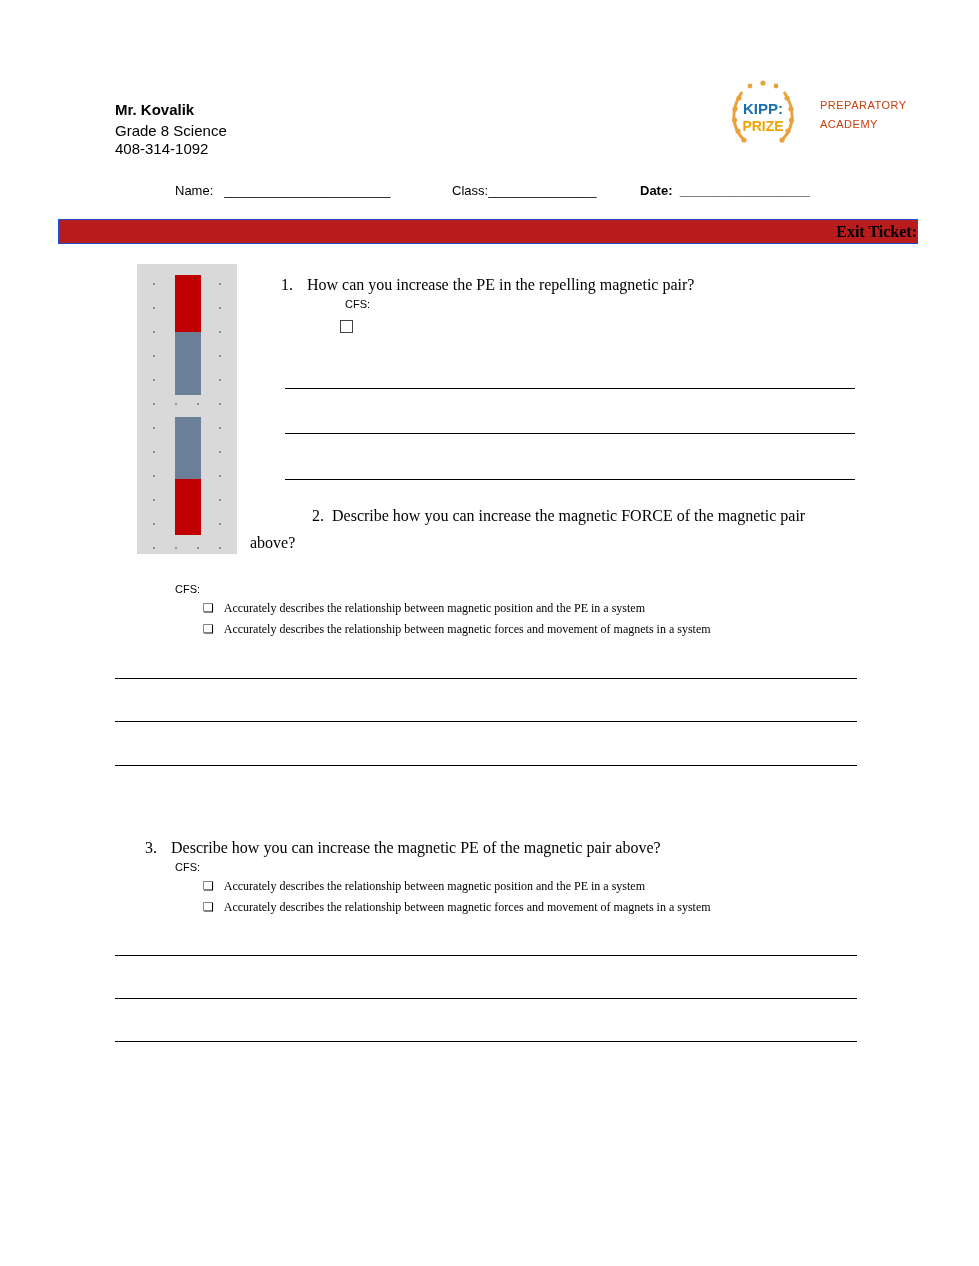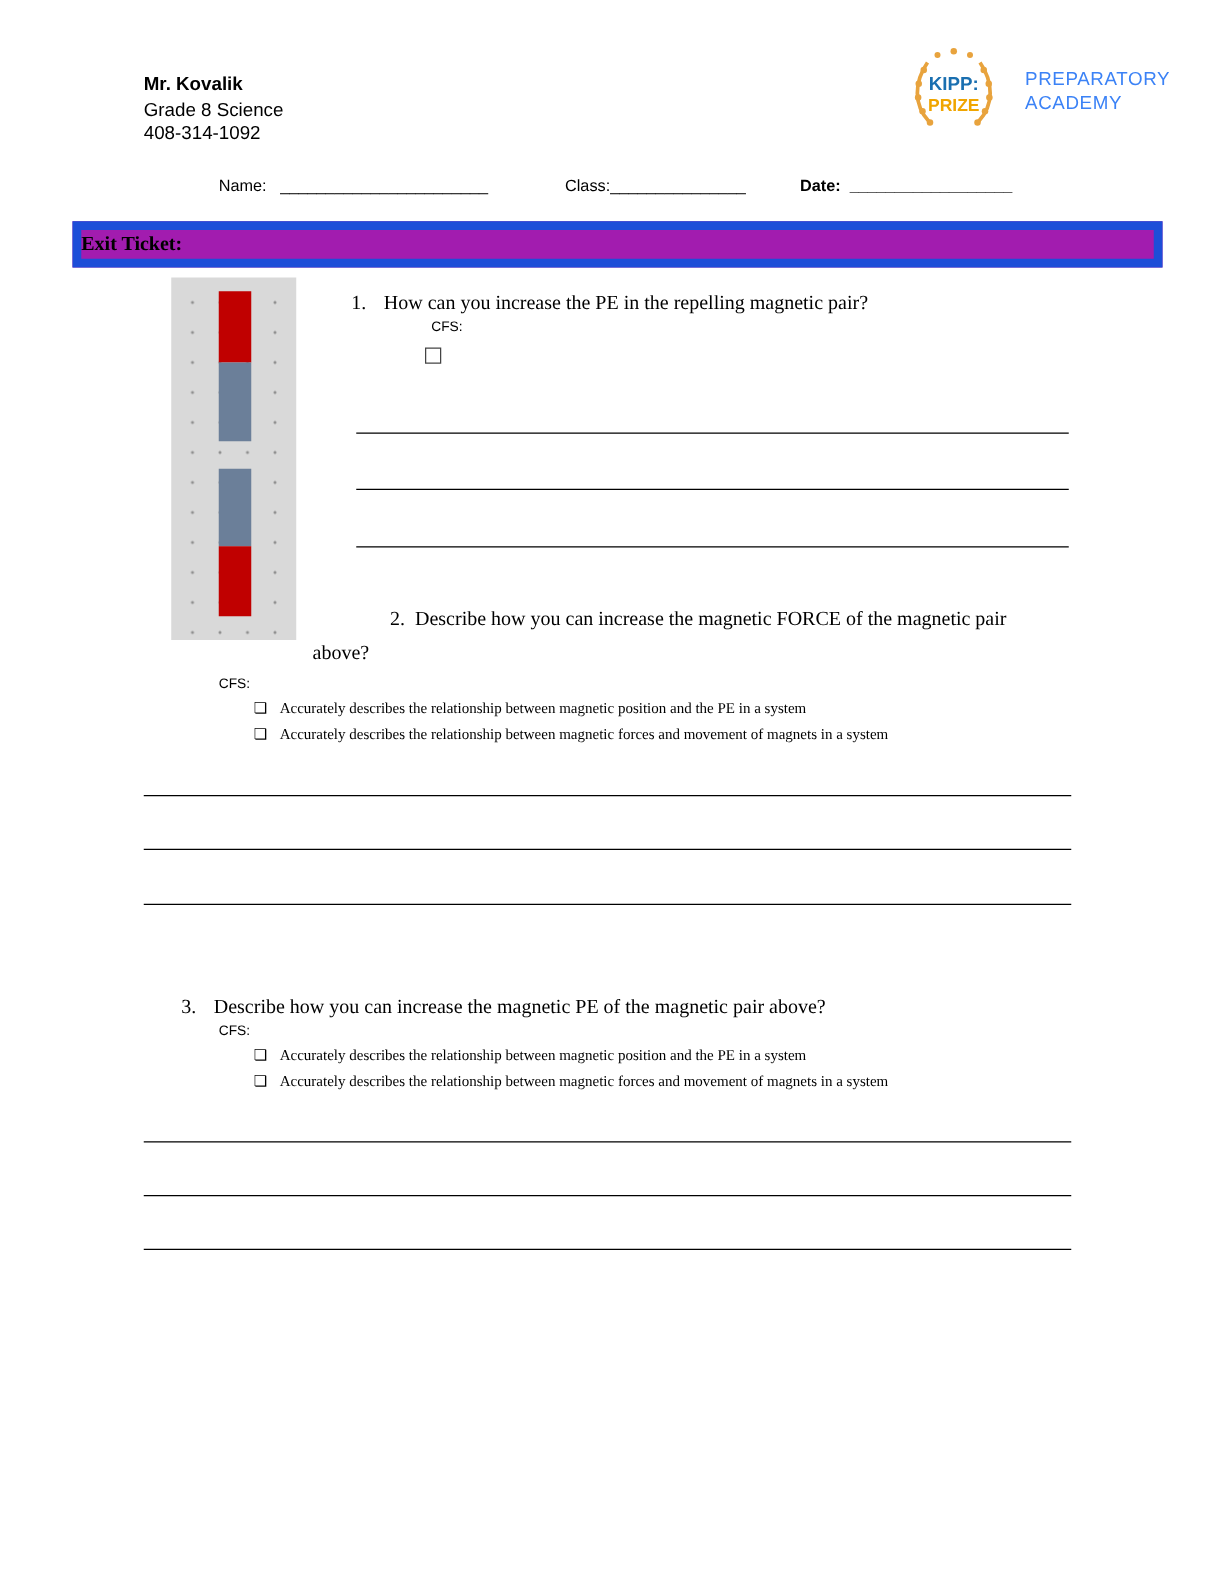--- a/index.html
+++ b/index.html
@@ -1,37 +1,37 @@
 <!DOCTYPE html>
 <html><head>
 <meta charset="utf-8">
 <style>
   html,body{margin:0;padding:0;background:#ffffff;}
   body{width:979px;height:1266px;position:relative;font-family:"Liberation Serif",serif;color:#000;}
-  .abs{position:absolute;}
+  .abs{position:absolute;margin-top:42px;}
 
   
   .teacher-block{left:115px;top:58px;font-family:"Liberation Sans",sans-serif;}
   .teacher-name{font-size:15px;font-weight:bold;line-height:20px;}
   .course{font-size:15px;line-height:21px;}
   .phone{font-size:15px;line-height:16px;}
 
   
   .logo{left:726px;top:34px;display:flex;align-items:center;gap:20px;}
-  .logo-text{font-family:"Liberation Sans",sans-serif;color:#3b82f6;font-size:15px;line-height:19px;letter-spacing:0.5px;}
+  .logo-text{font-family:"Liberation Sans",sans-serif;color:#c2410c;font-size:11px;line-height:19px;letter-spacing:0.5px;}
 
   
   .fields-row{left:0;top:141px;width:979px;font-family:"Liberation Sans",sans-serif;font-size:13px;}
   .field-name{position:absolute;left:155px;margin-left:20px;}
   .field-class{position:absolute;left:452px;}
   .field-date{position:absolute;left:640px;font-weight:bold;}
 
   
-  .banner{left:58px;top:177px;width:858px;height:23px;background:#a21caf;border:7px solid #1d4ed8;
-          text-align:left;font-weight:bold;font-size:16px;line-height:23px;}
+  .banner{left:58px;top:177px;width:858px;height:23px;background:#b91c1c;border:1px solid #1d4ed8;
+          text-align:right;font-weight:bold;font-size:16px;line-height:23px;}
 
   
   .figure{left:137px;top:222px;width:100px;height:290px;background-color:#d9d9d9;
           background-image:radial-gradient(circle,#8f8f8f 1px,transparent 1.4px);
           background-size:22px 24px;background-position:6px 8px;}
   .magnet{position:absolute;left:38px;width:26px;}
   .m1{top:11px;height:120px;}
   .m2{top:153px;height:118px;}
   .seg{position:absolute;left:0;width:26px;}
   .m1 .seg-red{top:0;height:57px;background:#c00000;}
@@ -121,21 +121,21 @@
     <span class="qnum">1.</span>&nbsp;&nbsp;<span>How can you increase the PE in the repelling magnetic pair?</span>
   </div>
   <div class="abs cfs-label" style="left:345px;top:256px;">CFS:</div>
   <div class="abs criterion" style="left:340px;top:276px;">
     <span class="checkbox-square"></span>
   </div>
   <div class="abs answer-line" style="left:285px;top:346px;width:570px;"></div>
   <div class="abs answer-line" style="left:285px;top:391px;width:570px;"></div>
   <div class="abs answer-line" style="left:285px;top:437px;width:570px;"></div>
 
-  <div class="abs q-text" style="left:250px;top:482px;width:600px;text-indent:31px;font-family:Liberation Serif, serif;">
+  <div class="abs q-text" style="left:250px;top:460px;width:600px;text-indent:31px;font-family:Liberation Serif, serif;">
     <span class="qnum">2.</span>&nbsp;&nbsp;<span>Describe how you can increase the magnetic FORCE of the magnetic pair above?</span>
   </div>
   <div class="abs cfs-label" style="left:175px;top:541px;">CFS:</div>
   <div class="abs criterion" style="left:203px;top:556px;">
     <span class="glyph">❏</span><span>Accurately describes the relationship between magnetic position and the PE  in a system</span>
   </div>
   <div class="abs criterion" style="left:203px;top:577px;">
     <span class="glyph">❏</span><span>Accurately describes the relationship between magnetic forces  and movement of magnets in a system</span>
   </div>
   <div class="abs answer-line" style="left:115px;top:636px;width:742px;"></div>

